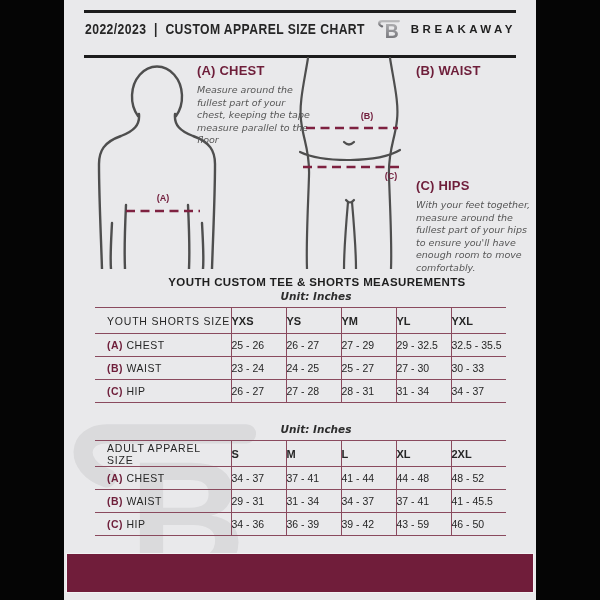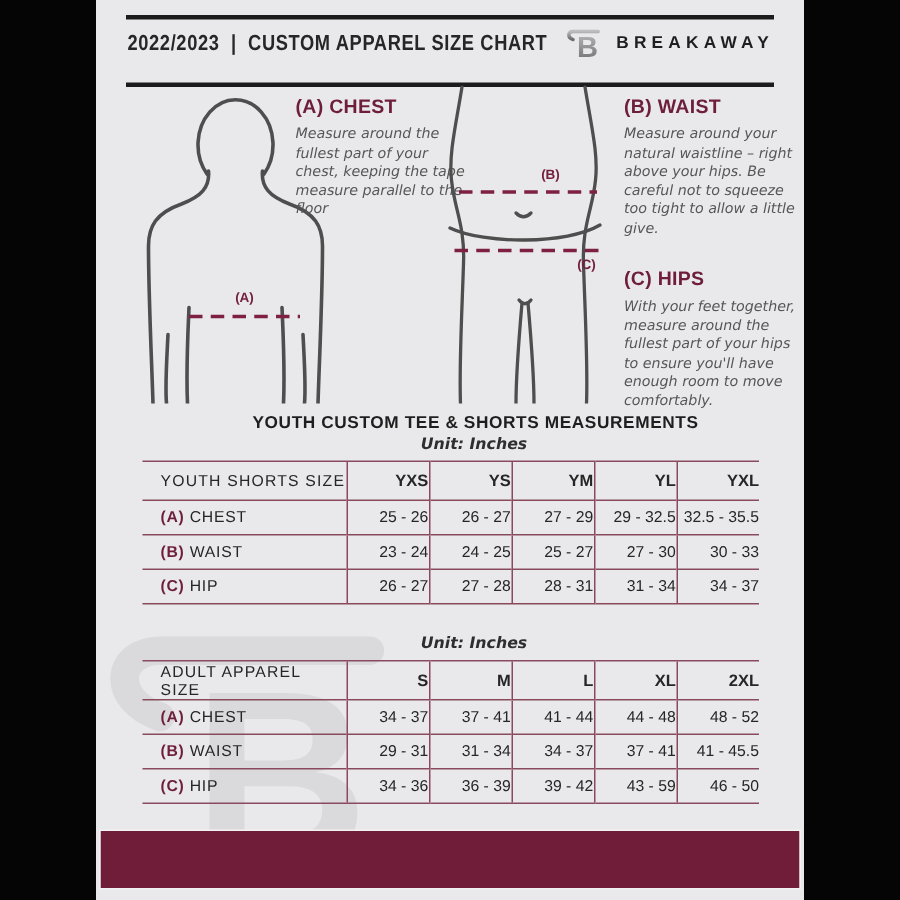--- a/index.html
+++ b/index.html
@@ -28,21 +28,21 @@
   .sec-title{position:absolute;left:17px;width:100%;text-align:center;font-size:11.5px;font-weight:bold;
              color:#1e1e1e;letter-spacing:.4px;z-index:2;}
   .sec-unit{position:absolute;left:0;width:100%;text-align:center;
             font:italic 10.5px "DejaVu Sans",sans-serif;font-weight:bold;color:#2e2e2e;z-index:2;margin-left:16px;}
 
   
   table.size-table{position:absolute;left:31px;width:411px;border-collapse:collapse;table-layout:fixed;
                    font-size:10.5px;color:#262626;z-index:2;background:transparent;}
   .size-table col.c-label{width:136px;}
   .size-table col.c-size{width:55px;}
-  .size-table td{border-top:1.5px solid #8a4a5e;height:22px;text-align:right;padding:0;}
+  .size-table td{border-top:1.5px solid #8a4a5e;height:22px;text-align:left;padding:0;}
   .size-table tr.head td{height:25px;}
   .size-table td + td{border-left:1.5px solid #8a4a5e;}
   .size-table tr.last td{border-bottom:1.5px solid #8a4a5e;}
   .size-table td.label{text-align:left;padding-left:12px;letter-spacing:.5px;}
   .size-table tr.head td{font-weight:bold;font-size:11px;}
   .size-table tr.head td.label{font-weight:normal;font-size:10.5px;letter-spacing:.8px;}
   .mk{color:#6e1e3a;font-weight:bold;}
 
   .watermark{position:absolute;left:-16px;top:404px;z-index:0;opacity:.85;}
   .footer-bar{position:absolute;left:3px;top:554px;width:466px;height:38px;background:#701d3a;
@@ -106,21 +106,20 @@
         </g>
         <line x1="13" y1="71" x2="105" y2="71" stroke="#7e2140" stroke-width="2.4" stroke-dasharray="9 5.5"></line>
         <line x1="10" y1="110" x2="108" y2="110" stroke="#7e2140" stroke-width="2.4" stroke-dasharray="9 5.5"></line>
       </svg>
       <span class="marker" style="left:62px;top:54px;">(B)</span>
       <span class="marker" style="left:86px;top:114px;">(C)</span>
     </div>
 
     <div class="guide" style="left:352px;top:63px;">
       <h3>(B) WAIST</h3>
-      <p>Measure around your natural waistline – right above your hips. Be careful not to squeeze too tight to allow a little give.</p>
     </div>
 
     <div class="guide" style="left:352px;top:161px;margin-top:17px;">
       <h3>(C) HIPS</h3>
       <p>With your feet together, measure around the fullest part of your hips to ensure you'll have enough room to move comfortably.</p>
     </div>
 
     <div class="sec-title" style="top:276px;">YOUTH CUSTOM TEE &amp; SHORTS MEASUREMENTS</div>
     <div class="sec-unit" style="top:290px;">Unit: Inches</div>
     <table class="size-table" style="top:307px;">

